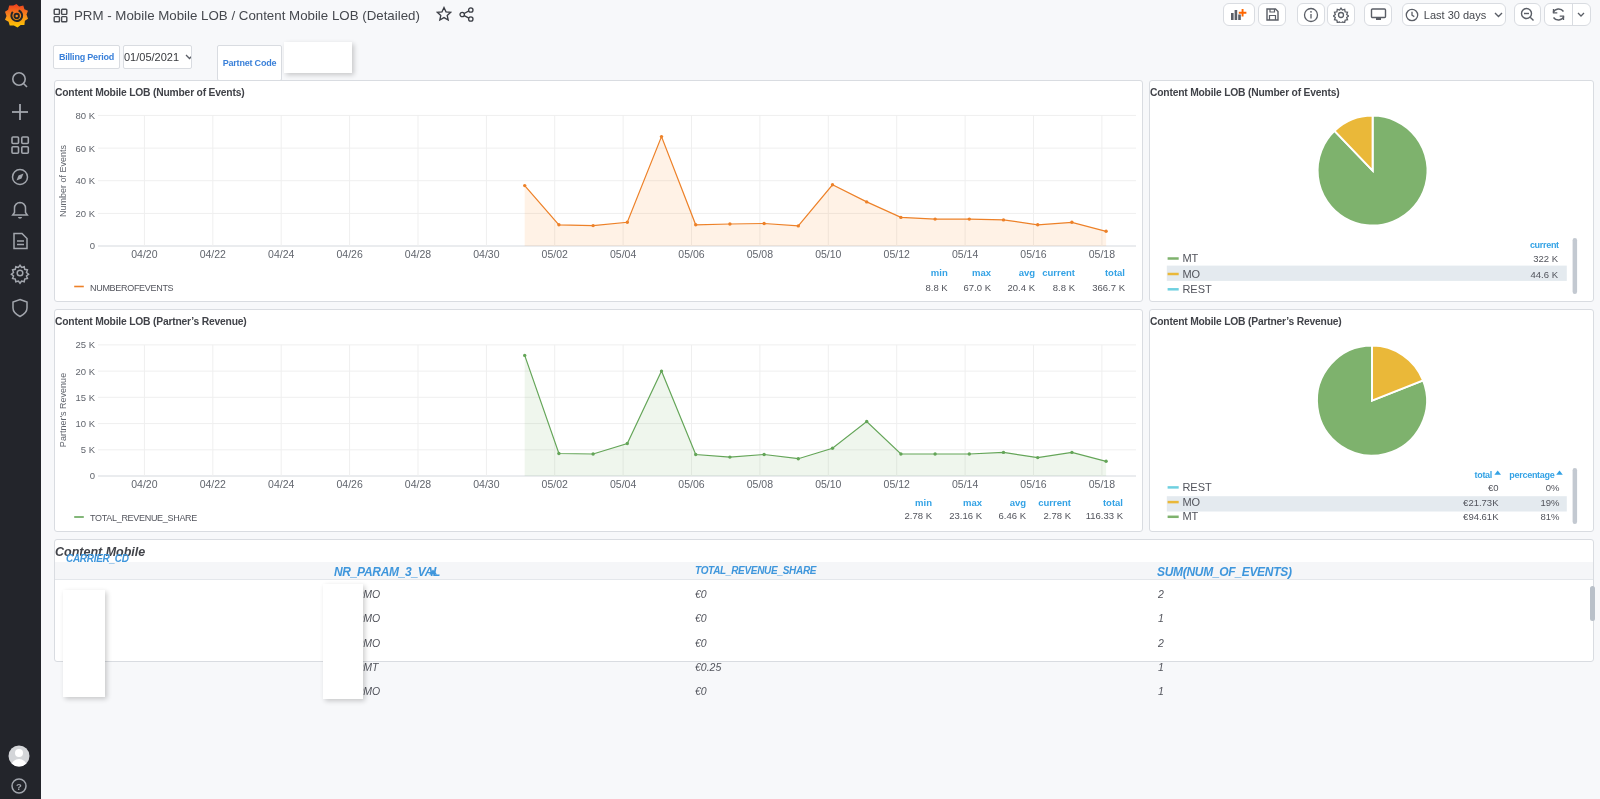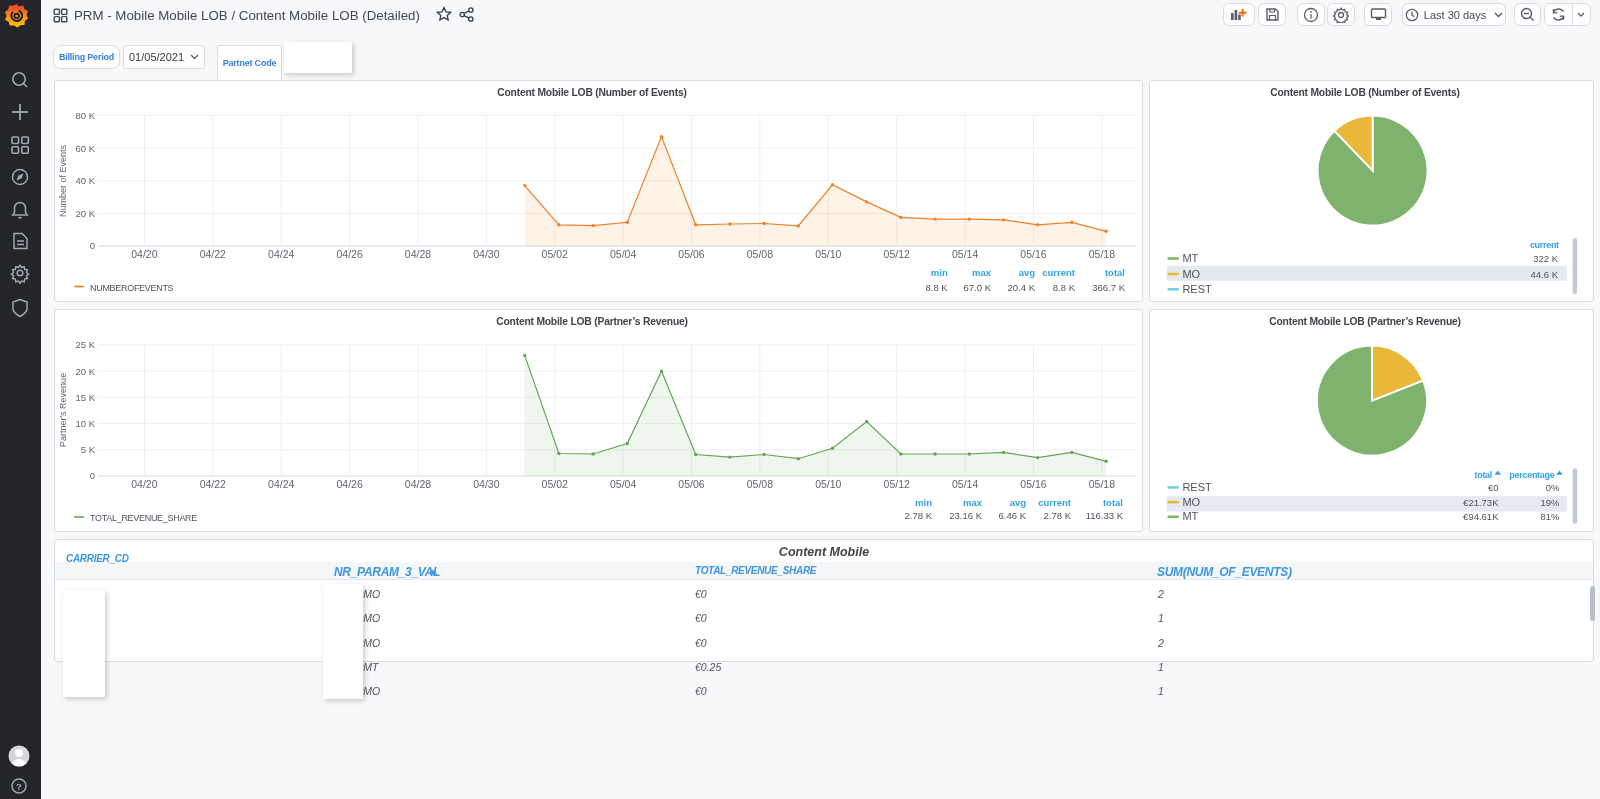--- a/index.html
+++ b/index.html
@@ -1,20 +1,20 @@
 <!DOCTYPE html>
 <html><head>
 <meta charset="utf-8">
 <style>
 * { margin:0; padding:0; box-sizing:border-box; }
 html,body { width:1600px; height:799px; overflow:hidden; }
 body { font-family:"Liberation Sans", sans-serif; background:#f7f8fa; position:relative; }
 .sidebar { position:absolute; left:0; top:0; width:41px; height:799px; background:#23252b; z-index:5; }
 .panel { position:absolute; background:#fff; border:1px solid #d9dce1; border-radius:3px; }
-.ptitle { position:absolute; width:100%; text-align:center; font-size:10.3px; font-weight:bold; color:#414349; top:6px; letter-spacing:-0.2px; padding-right:13px; }
+.ptitle { position:absolute; width:100%; font-size:10.3px; font-weight:bold; color:#414349; top:6px; letter-spacing:-0.2px; padding-right:13px; }
 .nav-btn { position:absolute; top:3px; height:23px; background:#fff; border:1px solid #d9dce1; border-radius:6px; display:flex; align-items:center; justify-content:center; color:#5a5e66; white-space:nowrap; }
 .fbox { position:absolute; background:#fff; border:1px solid #d9dce1; border-radius:2px; display:flex; align-items:center; justify-content:center; white-space:nowrap; }
 .redact { position:absolute; background:#fff; box-shadow:2px 2px 5px rgba(0,0,0,0.2); z-index:9; }
 svg text { font-family:"Liberation Sans", sans-serif; }
 </style>
 </head>
 <body>
 
 <div class="sidebar">
   <svg width="41" height="799" style="position:absolute;top:0;left:0">
@@ -166,24 +166,24 @@
       <path d="M2.5,2 v3.8 h3.8" stroke-width="1.3"></path>
     <path d="M2.5,10.5 a6,6 0 0 0 10.4,-1"></path>
       <path d="M12.5,13 v-3.8 h-3.8" stroke-width="1.3"></path>
   </svg>
   <div style="width:1px;height:21px;background:#d9dce1;"></div>
   <svg width="8" height="6" style="margin-left:4px" fill="none" stroke="#5a5e66" stroke-width="1.3">
       <path d="M1,1 L4,4 L7,1"></path>
     </svg>
 </div>
 
-<div class="fbox" style="left:53px;top:45px;width:67px;height:24px;border-radius:8px;">
+<div class="fbox" style="left:53px;top:45px;width:67px;height:24px;">
     <span style="font-size:9px;font-weight:bold;letter-spacing:-0.2px;color:#3a80d9;">Billing Period</span>
   </div>
-<div class="fbox" style="left:123px;top:45px;width:82px;height:24px;font-size:11px;color:#37393d;">01/05/2021
+<div class="fbox" style="left:123px;top:45px;width:69px;height:24px;font-size:11px;color:#37393d;">01/05/2021
   <svg width="9" height="6" style="margin-left:6px" fill="none" stroke="#5a5e66" stroke-width="1.3">
       <path d="M1,1 L4.5,4.5 L8,1"></path>
     </svg>
 </div>
 <div class="fbox" style="left:217px;top:45px;width:65px;height:36px;">
     <span style="font-size:9px;font-weight:bold;letter-spacing:-0.2px;color:#3a80d9;">Partnet Code</span>
   </div>
 <div class="redact" style="left:284px;top:42px;width:68px;height:31px;"></div>
 
 <div class="panel" style="left:54px;top:80px;width:1089px;height:222px;">

